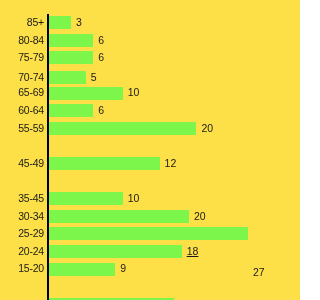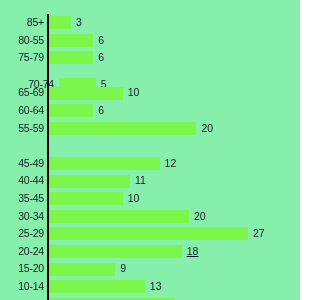--- a/index.html
+++ b/index.html
@@ -7,21 +7,21 @@
     padding: 0;
     background: #ffffff;
   }
   body {
     font-family: "Liberation Sans", sans-serif;
   }
   #chart-root {
     position: relative;
     width: 300px;
     height: 300px;
-    background: #86efac;
+    background: #fde047;
     overflow: hidden;
   }
   .plot-area {
     position: absolute;
     left: 0;
     top: 0;
     width: 300px;
     height: 300px;
   }
   .row {
@@ -79,34 +79,34 @@
 <div id="chart-root">
   <div class="plot-area" id="plot-area">
       <div class="row" style="top: 14px;">
         <div class="cat-label">85+</div>
         <div class="bar-wrap">
           <div class="bar" style="width: 22.11px; background: rgb(124, 246, 75);"></div>
           <div class="val-label" style="left: 27.11px;">3</div>
         </div>
       </div>
       <div class="row" style="top: 31.6px;">
-        <div class="cat-label">80-55</div>
+        <div class="cat-label">80-84</div>
         <div class="bar-wrap">
           <div class="bar" style="width: 44.22px; background: rgb(124, 246, 75);"></div>
           <div class="val-label" style="left: 49.22px;">6</div>
         </div>
       </div>
       <div class="row" style="top: 49.2px;">
         <div class="cat-label">75-79</div>
         <div class="bar-wrap">
           <div class="bar" style="width: 44.22px; background: rgb(124, 246, 75);"></div>
           <div class="val-label" style="left: 49.22px;">6</div>
         </div>
       </div>
-      <div class="row" style="top: 76px; margin-left: 10px;">
+      <div class="row" style="top: 69px;">
         <div class="cat-label">70-74</div>
         <div class="bar-wrap">
           <div class="bar" style="width: 36.85px; background: rgb(124, 246, 75);"></div>
           <div class="val-label" style="left: 41.85px;">5</div>
         </div>
       </div>
       <div class="row" style="top: 84.4px;">
         <div class="cat-label">65-69</div>
         <div class="bar-wrap">
           <div class="bar" style="width: 73.7px; background: rgb(124, 246, 75);"></div>
@@ -127,69 +127,55 @@
           <div class="val-label" style="left: 152.4px;">20</div>
         </div>
       </div>
       <div class="row" style="top: 154.8px;">
         <div class="cat-label">45-49</div>
         <div class="bar-wrap">
           <div class="bar" style="width: 110.55px; background: rgb(124, 246, 75);"></div>
           <div class="val-label" style="left: 115.55px;">12</div>
         </div>
       </div>
-      <div class="row" style="top: 172.4px;">
-        <div class="cat-label">40-44</div>
-        <div class="bar-wrap">
-          <div class="bar" style="width: 81.07px; background: rgb(124, 246, 75);"></div>
-          <div class="val-label" style="left: 86.07px;">11</div>
-        </div>
-      </div>
       <div class="row" style="top: 190px;">
         <div class="cat-label">35-45</div>
         <div class="bar-wrap">
           <div class="bar" style="width: 73.7px; background: rgb(124, 246, 75);"></div>
           <div class="val-label" style="left: 78.7px;">10</div>
         </div>
       </div>
       <div class="row" style="top: 207.6px;">
         <div class="cat-label">30-34</div>
         <div class="bar-wrap">
           <div class="bar" style="width: 140.03px; background: rgb(124, 246, 75);"></div>
           <div class="val-label" style="left: 145.03px;">20</div>
         </div>
       </div>
       <div class="row" style="top: 225.2px;">
         <div class="cat-label">25-29</div>
         <div class="bar-wrap">
           <div class="bar" style="width: 198.99px; background: rgb(124, 246, 75);"></div>
-          <div class="val-label" style="left: 203.99px;">27</div>
+          <div class="val-label" style="left: 203.99px; margin-top: 39px;">27</div>
         </div>
       </div>
       <div class="row" style="top: 242.8px;">
         <div class="cat-label">20-24</div>
         <div class="bar-wrap">
           <div class="bar" style="width: 132.66px; background: rgb(124, 246, 75);"></div>
           <div class="val-label" style="left: 137.66px; text-decoration: underline;">18</div>
         </div>
       </div>
       <div class="row" style="top: 260.4px;">
         <div class="cat-label">15-20</div>
         <div class="bar-wrap">
           <div class="bar" style="width: 66.33px; background: rgb(124, 246, 75);"></div>
           <div class="val-label" style="left: 71.33px;">9</div>
         </div>
       </div>
-      <div class="row" style="top: 278px;">
-        <div class="cat-label">10-14</div>
-        <div class="bar-wrap">
-          <div class="bar" style="width: 95.81px; background: rgb(124, 246, 75);"></div>
-          <div class="val-label" style="left: 100.81px;">13</div>
-        </div>
-      </div>
       <div class="row" style="top: 295.6px;">
         <div class="cat-label">5-9</div>
         <div class="bar-wrap">
           <div class="bar" style="width: 125.29px; background: rgb(124, 246, 75);"></div>
           <div class="val-label" style="left: 130.29px;">17</div>
         </div>
       </div>
     </div>
   <div class="axis-line" id="axis-line" style="height: 313.8px; background: rgb(0, 0, 0);"></div>
 </div>

